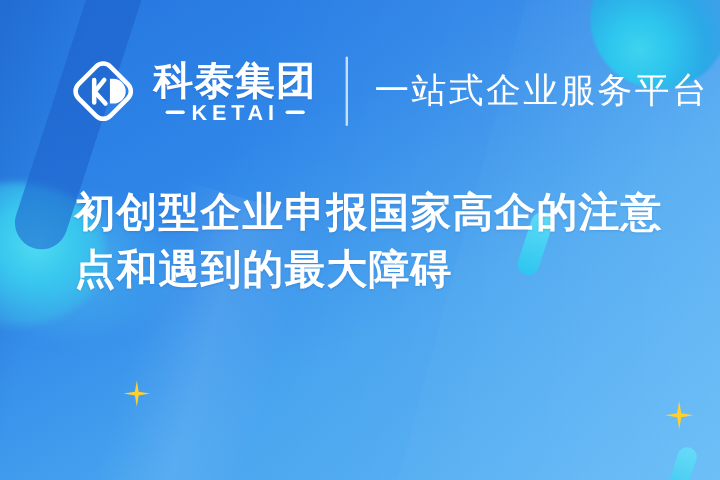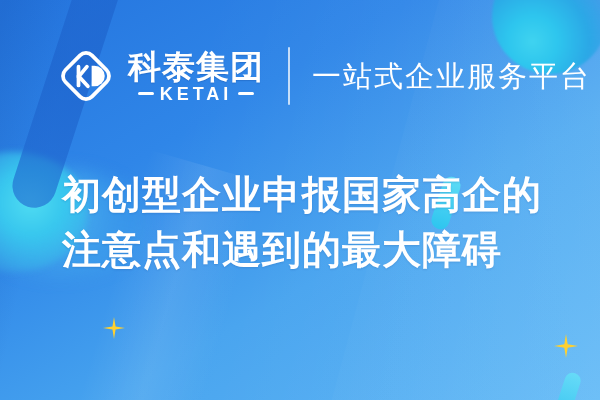--- a/index.html
+++ b/index.html
@@ -231,25 +231,25 @@
     font-size: 19px;
     line-height: 1.1;
     font-weight: 400;
     letter-spacing: 1px;
     white-space: nowrap;
   }
 
   
   .title {
     position: absolute;
-    top: 167px;
+    top: 153px;
     left: 62px;
     width: 492px;
     color: #ffffff;
-    font-size: 39px;
+    font-size: 34px;
     line-height: 1.42;
     font-weight: 700;
     letter-spacing: 1px;
     text-shadow: 0 1px 2px rgba(14,62,140,.18);
   }
 </style>
 </head>
 <body>
 
 <div id="banner">

